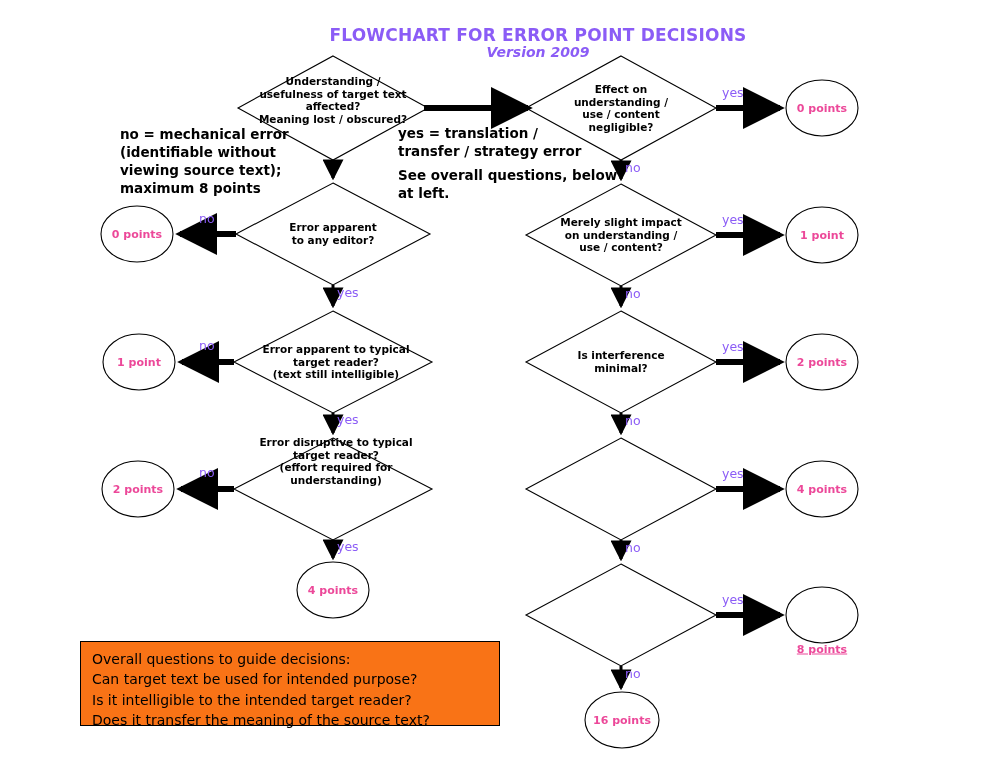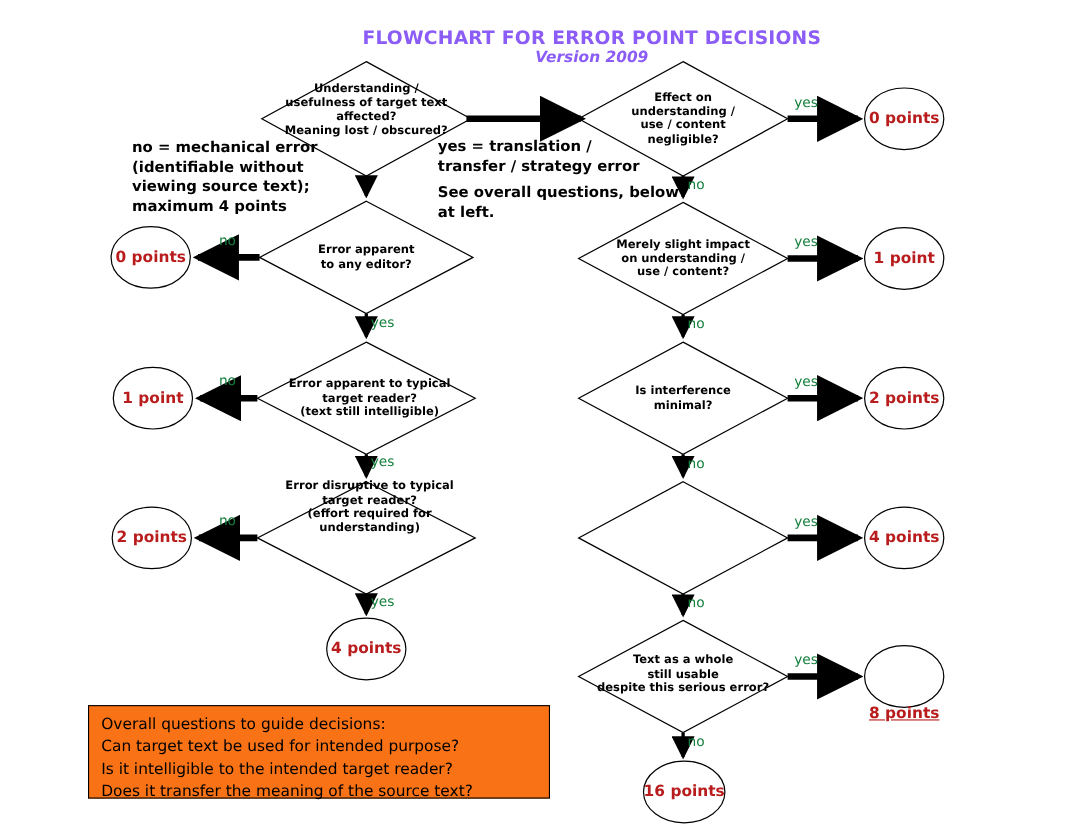--- a/index.html
+++ b/index.html
@@ -57,31 +57,31 @@
     color: #000;
     line-height: 1.2;
     transform: translate(-50%, -50%);
     white-space: pre-line;
     pointer-events: none;
   }
   
   .term-text {
     position: absolute;
     text-align: left;
-    font-size: 14px;
-    font-weight: bold;
-    color: #b91c1c;
+    font-size: 11px;
+    font-weight: bold;
+    color: #ec4899;
     transform: translate(-50%, -50%);
     white-space: nowrap;
   }
   
   .edge-label {
     position: absolute;
     font-size: 12.5px;
-    color: #15803d;
+    color: #8b5cf6;
     white-space: nowrap;
   }
 
   
   .annot {
     position: absolute;
     font-size: 13.5px;
     font-weight: bold;
     color: #000;
     line-height: 1.34;
@@ -206,23 +206,20 @@
 
   <div class="node-text" style="left:621px; top:108px; width:150px;">Effect on
 understanding /
 use / content
 negligible?</div>
   <div class="node-text" style="left:621px; top:235px; width:170px;">Merely slight impact
 on understanding /
 use / content?</div>
   <div class="node-text" style="left:621px; top:362px; width:160px;">Is interference
 minimal?</div>
-  <div class="node-text" style="left:621px; top:613px; width:200px;">Text as a whole
-still usable
-despite this serious error?</div>
 
   <div class="term-text" style="left:822px; top:108px;">0 points</div>
   <div class="term-text" style="left:822px; top:235px;">1 point</div>
   <div class="term-text" style="left:822px; top:362px;">2 points</div>
   <div class="term-text" style="left:822px; top:489px;">4 points</div>
   <div class="term-text" style="left:822px; top:649px;text-decoration:underline;">8 points</div>
   <div class="term-text" style="left:622px; top:720px;">16 points</div>
 
   <div class="edge-label" style="left:722px; top:85px;">yes</div>
   <div class="edge-label" style="left:625px; top:160px;">no</div>
@@ -235,21 +232,21 @@
 
   <div class="edge-label" style="left:722px; top:466px;">yes</div>
   <div class="edge-label" style="left:625px; top:540px;">no</div>
 
   <div class="edge-label" style="left:722px; top:592px;">yes</div>
   <div class="edge-label" style="left:625px; top:666px;">no</div>
 
   <div class="annot" id="annot-left">no = mechanical error
 (identifiable without
 viewing source text);
-maximum 4 points</div>
+maximum 8 points</div>
   <div class="annot" id="annot-mid-b">See overall questions, below
 at left.</div>
   <div class="annot" id="annot-mid-a">yes = translation /
 transfer / strategy error</div>
 
   <div id="overall-box">
     <div id="overall-text">Overall questions to guide decisions:
 Can target text be used for intended purpose?
 Is it intelligible to the intended target reader?
 Does it transfer the meaning of the source text?</div>

